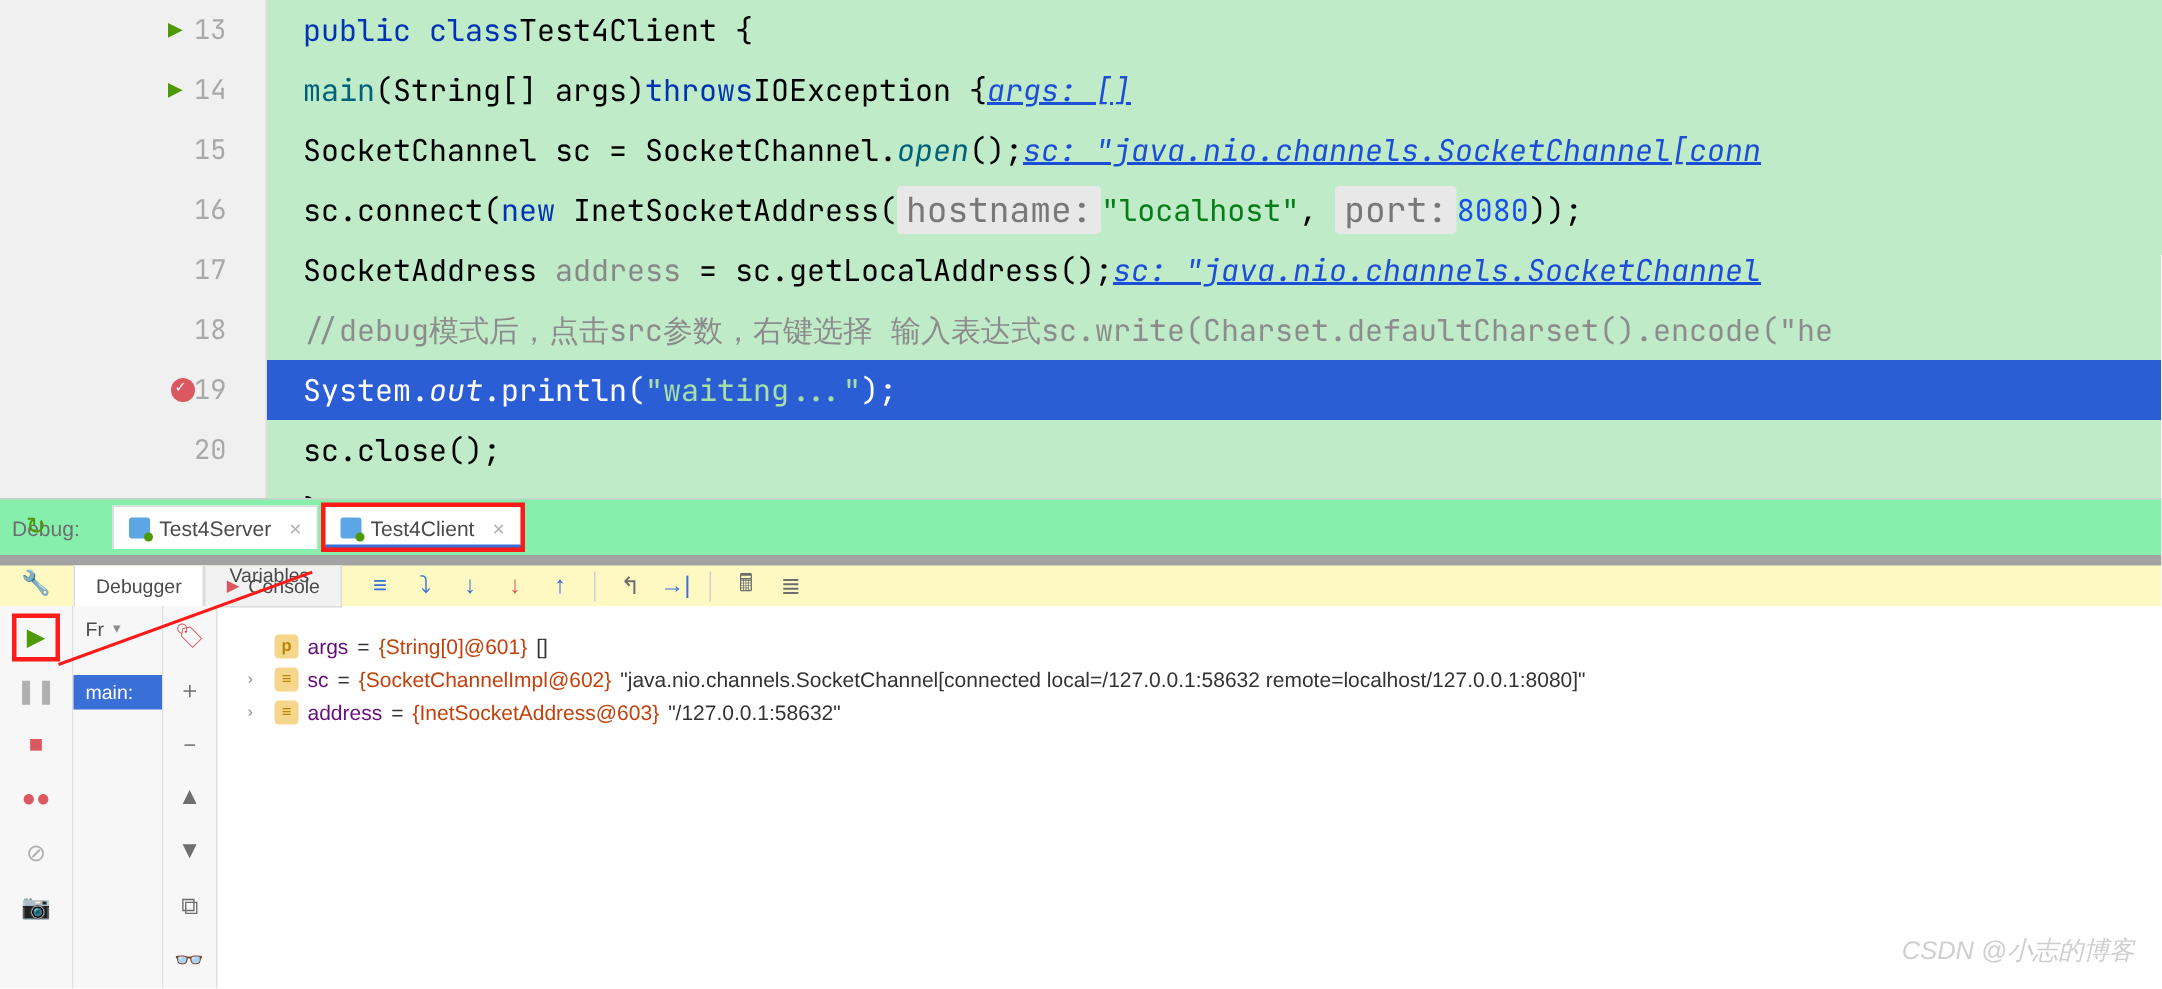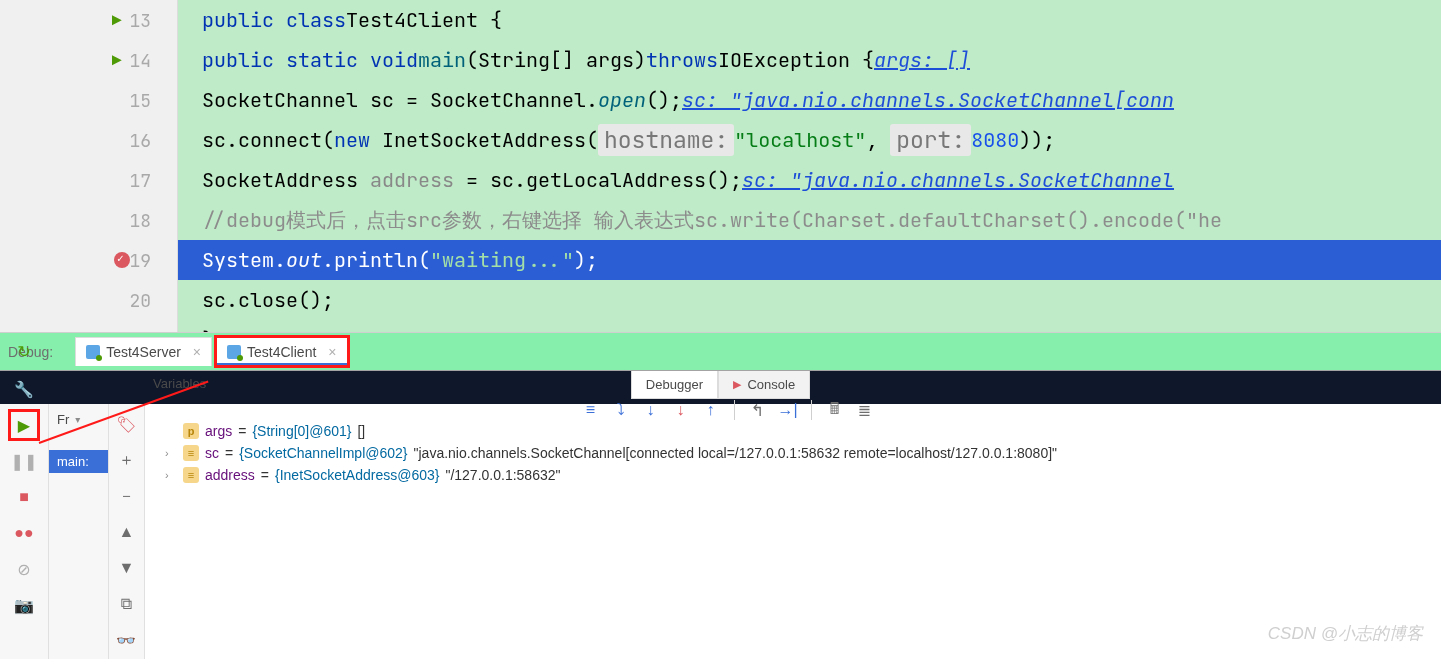--- a/index.html
+++ b/index.html
@@ -26,21 +26,21 @@
 
 .debug-tabs { height: 38px; background: #86efac; border-top: 1px solid #cfcfcf; display: flex; align-items: center; padding-left: 8px; gap: 4px; }
 .debug-label { color: #6e6e6e; margin-right: 18px; font-size: 14px; }
 .run-tab { display: flex; align-items: center; gap: 6px; padding: 6px 10px; background: #fff; border: 1px solid #dcdcdc; border-bottom: none; font-size: 14px; color: #4a4a4a; position: relative; }
 .run-tab .tab-icon { width: 14px; height: 14px; background: #5da6e6; border-radius: 2px; display: inline-block; position: relative; }
 .run-tab .tab-icon::after { content:""; position:absolute; width:6px; height:6px; background:#4e9a06; border-radius:50%; right:-2px; bottom:-2px; }
 .run-tab .close-x { color: #b0b0b0; cursor: pointer; margin-left: 6px; }
 .run-tab.redbox { outline: 3px solid #ff1a1a; outline-offset: -1px; border-bottom: 3px solid #3a6fd8; padding-bottom: 3px; }
 
 
-.debug-toolbar { height: 34px; background: #0f172a; border-top: 1px solid #a3a3a3; display: flex; align-items: center; flex-direction: column; }
+.debug-toolbar { height: 34px; background: #fef9c3; border-top: 7px solid #a3a3a3; display: flex; align-items: center; }
 .tool-tabs { display: flex; gap: 0; margin-left: 0; }
 .tool-tab { padding: 6px 14px; font-size: 13px; border: 1px solid #dcdcdc; border-top: none; background: #f2f2f2; color: #4a4a4a; display: flex; align-items: center; gap: 6px; }
 .tool-tab.active { background: #fff; }
 .step-btns { display: flex; gap: 8px; margin-left: 14px; align-items: center; }
 .step-btn { width: 22px; height: 22px; display: flex; align-items: center; justify-content: center; cursor: pointer; color: #3a6fd8; font-size: 16px; }
 .step-btn.calc { color: #6e6e6e; }
 .divider { width: 1px; height: 20px; background: #cfcfcf; margin: 0 4px; }
 
 
 .debug-body { display: flex; height: 255px; background: #fff; }
@@ -57,21 +57,21 @@
 .vars-tools { position: absolute; left: 0; top: 0; width: 36px; height: 100%; background: #f7f7f7; border-right: 1px solid #e0e0e0; display: flex; flex-direction: column; align-items: center; padding-top: 10px; gap: 16px; }
 .vars-tool-btn { width: 20px; height: 20px; color: #6e6e6e; cursor: pointer; font-size: 16px; display:flex; align-items:center; justify-content:center; }
 .vars-content { margin-left: 36px; padding: 16px 10px 10px 20px; }
 .var-row { display: flex; align-items: center; gap: 6px; font-size: 14px; color: #333; padding: 3px 0; }
 .var-row .expander { color: #8c8c8c; font-size: 11px; width: 12px; }
 .var-row .vicon { width: 16px; height: 16px; border-radius: 3px; display:flex; align-items:center; justify-content:center; font-size: 11px; font-weight: bold; }
 .vicon.p { background: #f5d68a; color: #b8860b; }
 .vicon.o { background: #f5d68a; color: #b8860b; }
 .var-name { color: #660e7a; }
 .var-val { color: #333; }
-.var-gray { color: #0369a1; }
+.var-gray { color: #c2410c; }
 
 .red-annot { position: absolute; color: #ff1a1a; font-size: 18px; font-family: "Microsoft YaHei", sans-serif; font-weight: 400; }
 .red-line { position: absolute; background: #ff1a1a; height: 2px; transform-origin: left center; }
 
 .watermark { position: absolute; right: 18px; bottom: 14px; color: #cfcfcf; font-size: 17px; font-style: italic; }
 
 .reload-icon { color: #4e9a06; }
 .wrench-icon { color: #6e6e6e; }
 .pause-icon { color: #b0b0b0; }
 .stop-icon { color: #db5860; }
@@ -110,21 +110,21 @@
       </div>
     <div class="gutter-row">
         <span>20</span>
       </div>
     <div class="gutter-row">
         <span>21</span>
       </div>
   </div>
   <div class="code-area">
     <div class="code-line"><span class="kw">public class</span> <span>Test4Client</span><span> {</span></div>
-    <div class="code-line">    <span class="kw">public static void</span> <span class="method">main</span><span>(String[] args)</span> <span class="kw">throws</span> <span>IOException {</span>   <span class="hint">args: []</span></div>
+    <div class="code-line">     <span class="method">main</span><span>(String[] args)</span> <span class="kw">throws</span> <span>IOException {</span>   <span class="hint">args: []</span></div>
     <div class="code-line">        <span>SocketChannel sc = SocketChannel.</span><span class="method" style="font-style:italic">open</span><span>();</span>   <span class="hint">sc: "java.nio.channels.SocketChannel[conn</span></div>
     <div class="code-line">        <span>sc.connect(</span><span class="kw">new</span><span> InetSocketAddress(</span> <span class="hint-box">hostname:</span> <span class="str">"localhost"</span><span>, </span> <span class="hint-box">port:</span> <span class="num">8080</span><span>));</span></div>
     <div class="code-line">        <span>SocketAddress </span><span style="color:#888">address</span><span> = sc.getLocalAddress();</span>   <span class="hint">sc: "java.nio.channels.SocketChannel</span></div>
     <div class="code-line">        <span class="comment">//debug模式后，点击src参数，右键选择 输入表达式sc.write(Charset.defaultCharset().encode("he</span></div>
     <div class="code-line hl">        <span>System.</span><span style="font-style:italic">out</span><span>.println(</span><span style="color:#a5e1a7">"waiting..."</span><span>);</span></div>
     <div class="code-line">        <span>sc.close();</span></div>
     <div class="code-line">    <span>}</span></div>
   </div>
 </div>
 

